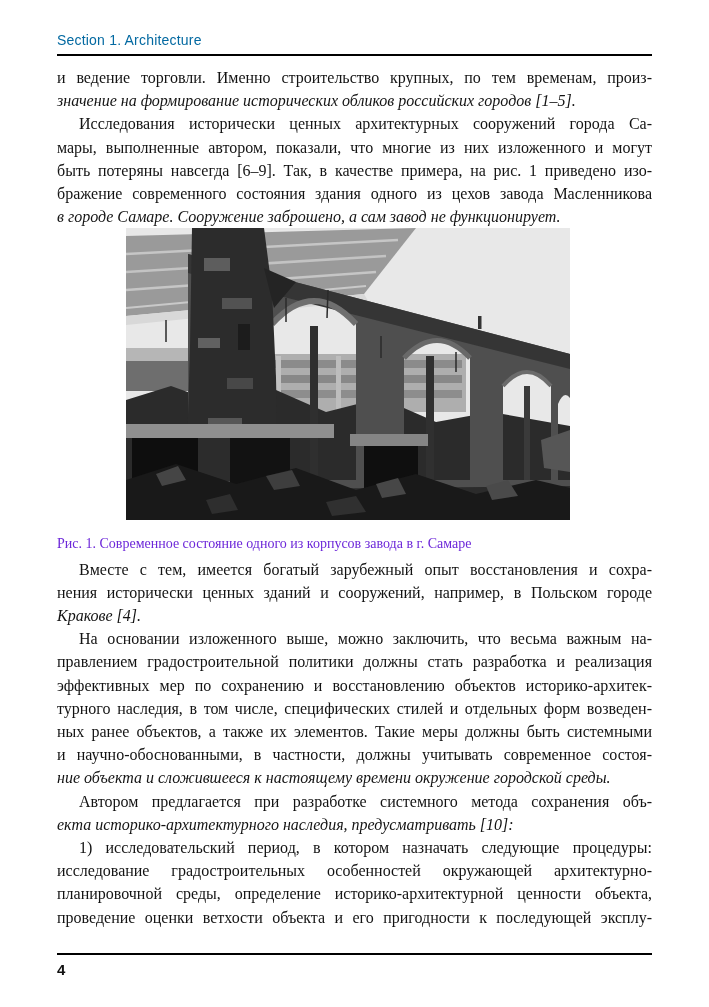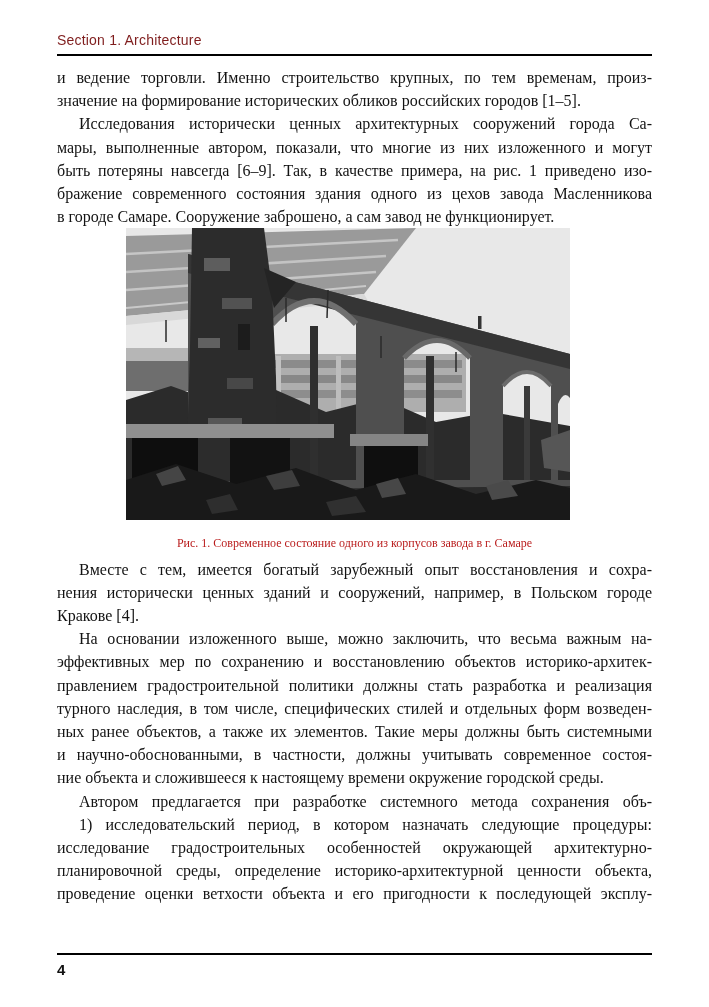--- a/index.html
+++ b/index.html
@@ -9,51 +9,51 @@
     font-family: "Liberation Serif", serif;
     position: relative;
     overflow: hidden;
   }
   .page { position: absolute; inset: 0; background: #ffffff; }
 
   
   .running-header {
     position: absolute; left: 57px; top: 32px; width: 595px;
     font-family: "Liberation Sans", sans-serif;
-    font-size: 14px; letter-spacing: 0.2px; color: #7f1d1d;
+    font-size: 14px; letter-spacing: 0.2px; color: #0369a1;
   }
   .header-rule {
     position: absolute; left: 57px; top: 54px; width: 595px;
     height: 2.3px; background: #000000;
   }
 
   
   .content {
     position: absolute; left: 57px; top: 66px; width: 595px;
     color: #131313;
   }
   .para { margin: 0; }
   .line {
     font-size: 16px; line-height: 23.2px;
     text-align: justify; text-align-last: justify;
     white-space: normal;
   }
   .line.first { text-indent: 22px; }
-  .line.last { text-align-last: left; }
+  .line.last { text-align-last: left; font-style: italic; }
 
   
   .figure-photo-wrap {
     margin-left: 69px; width: 444px; height: 292px;
     line-height: 0;
   }
   .figure-caption {
-    font-size: 12px; line-height: 23.2px;
-    text-align: center;
+    font-size: 14px; line-height: 23.2px;
+    text-align: left;
     margin-top: 12px; margin-bottom: 2px;
-    color: #b91c1c;
+    color: #6d28d9;
   }
 
   
   .footer-rule {
     position: absolute; left: 57px; top: 953px; width: 595px;
     height: 2.4px; background: #000000;
   }
   .page-number {
     position: absolute; left: 57px; top: 961px;
     font-family: "Liberation Sans", sans-serif;
@@ -177,30 +177,31 @@
     <div class="figure-caption">Рис. 1. Современное состояние одного из корпусов завода в г. Самаре</div>
 
     <div class="para">
       <div class="line first">Вместе с тем, имеется богатый зарубежный опыт восстановления и сохра-</div>
       <div class="line">нения исторически ценных зданий и сооружений, например, в Польском городе</div>
       <div class="line last">Кракове [4].</div>
     </div>
 
     <div class="para">
       <div class="line first">На основании изложенного выше, можно заключить, что весьма важным на-</div>
+      <div class="line">правлением градостроительной политики должны стать разработка и реализация</div>
       <div class="line">эффективных мер по сохранению и восстановлению объектов историко-архитек-</div>
-      <div class="line">правлением градостроительной политики должны стать разработка и реализация</div>
       <div class="line">турного наследия, в том числе, специфических стилей и отдельных форм возведен-</div>
       <div class="line">ных ранее объектов, а также их элементов. Такие меры должны быть системными</div>
       <div class="line">и научно-обоснованными, в частности, должны учитывать современное состоя-</div>
       <div class="line last">ние объекта и сложившееся к настоящему времени окружение городской среды.</div>
     </div>
 
     <div class="para">
       <div class="line first">Автором предлагается при разработке системного метода сохранения объ-</div>
+      <div class="line last">екта историко-архитектурного наследия, предусматривать [10]:</div>
     </div>
 
     <div class="para">
       <div class="line first">1) исследовательский период, в котором назначать следующие процедуры:</div>
       <div class="line">исследование градостроительных особенностей окружающей архитектурно-</div>
       <div class="line">планировочной среды, определение историко-архитектурной ценности объекта,</div>
       <div class="line">проведение оценки ветхости объекта и его пригодности к последующей эксплу-</div>
     </div>
 
   </div>

